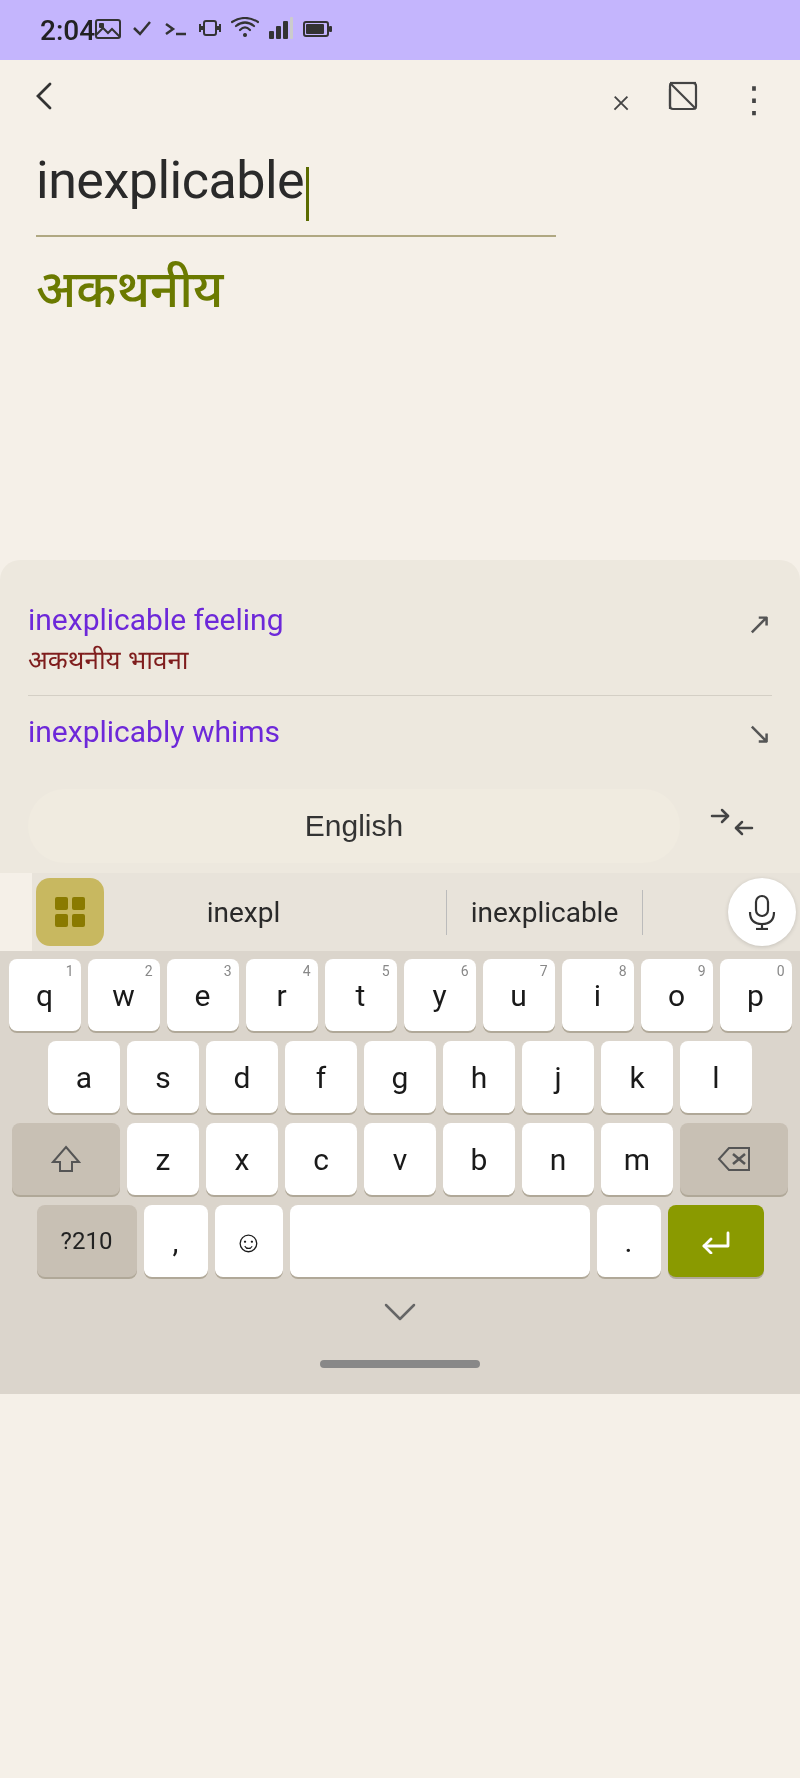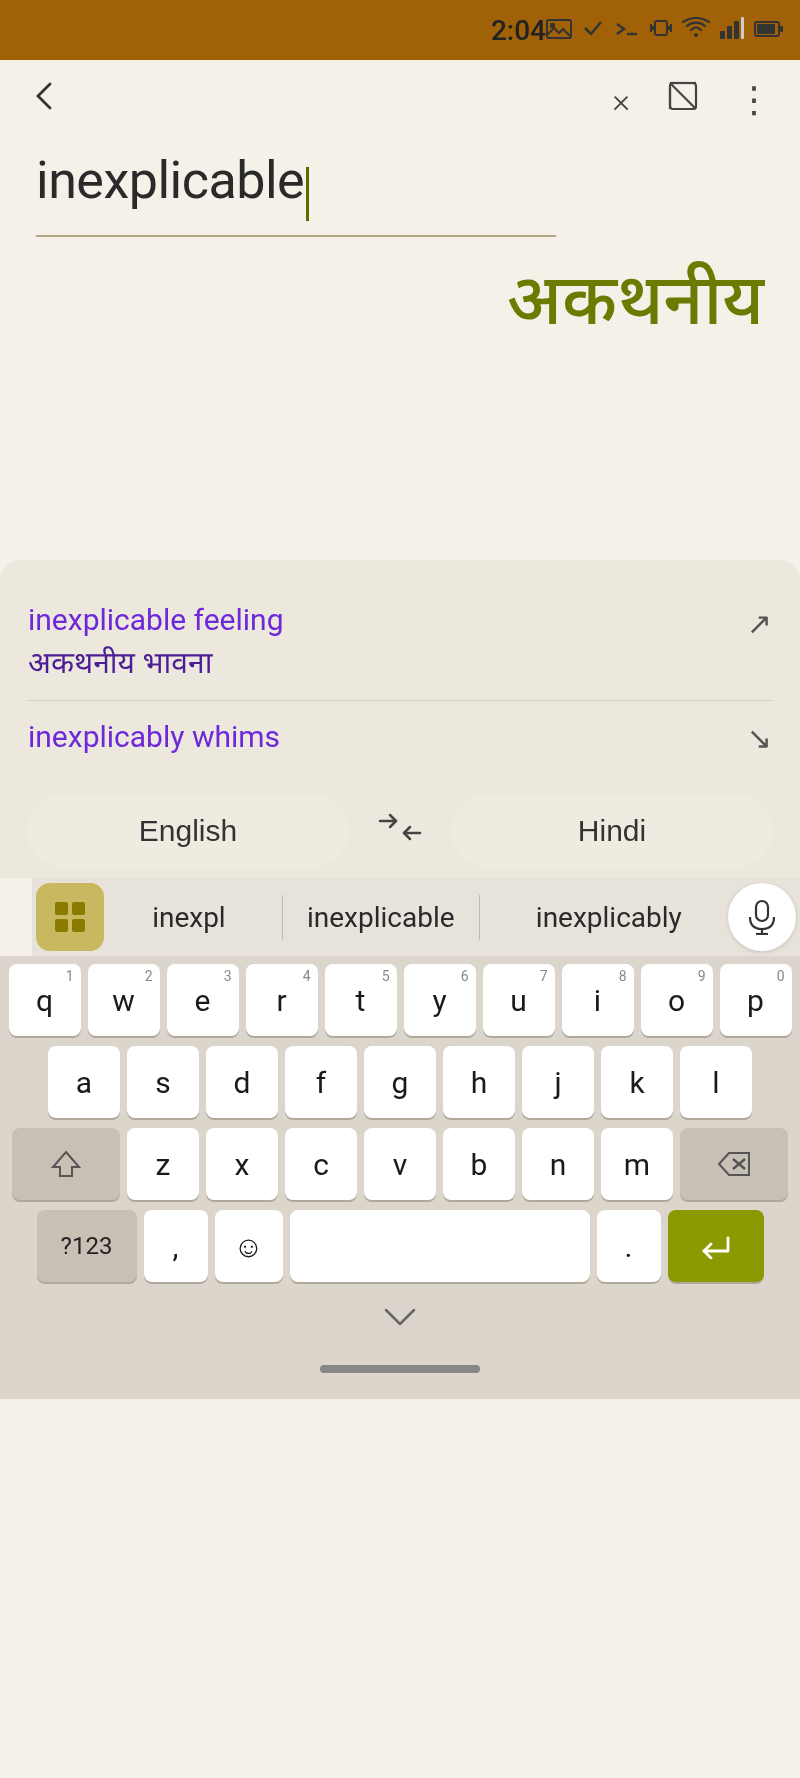--- a/index.html
+++ b/index.html
@@ -10,25 +10,25 @@
       height: 1778px;
       background: #f5f0e8;
       font-family: 'Roboto', Arial, sans-serif;
       overflow: hidden;
       position: relative;
     }
 
     
     .status-bar {
       height: 60px;
-      background: #a16207;
-      display: flex;
-      align-items: center;
-      justify-content: flex-end;
-      padding: 0 16px;
+      background: #c4b5fd;
+      display: flex;
+      align-items: center;
+      justify-content: flex-start;
+      padding: 0 40px;
     }
     .status-time {
       font-size: 28px;
       font-weight: 500;
       color: #222;
     }
     .status-icons {
       display: flex;
       align-items: center;
       gap: 10px;
@@ -92,25 +92,24 @@
     @keyframes blink {
       50% { opacity: 0; }
     }
     .source-divider {
       width: 520px;
       height: 2px;
       background: #b0a882;
       margin: 10px 0 24px 0;
     }
     .translated-text {
-      font-size: 70px;
+      font-size: 51px;
       color: #6b7a00;
       font-weight: 500;
       font-family: 'Noto Sans Devanagari', Arial, sans-serif;
-      text-align: right;
     }
 
     
     .suggestions-area {
       background: #ede8de;
       border-radius: 20px 20px 0 0;
       padding: 24px 28px 10px 28px;
       flex: 1;
     }
 
@@ -128,23 +127,23 @@
     .suggestion-text-block {
       flex: 1;
     }
     .suggestion-en {
       font-size: 30px;
       color: #6d28d9;
       font-weight: 400;
       margin-bottom: 4px;
     }
     .suggestion-hi {
-      font-size: 30px;
-      color: #4c1d95;
-      font-family: Liberation Serif, serif;
+      font-size: 26px;
+      color: #7f1d1d;
+      font-family: Liberation Sans, sans-serif;
     }
     .suggestion-arrow {
       font-size: 28px;
       color: #555;
       margin-top: 4px;
       transform: rotate(180deg) scaleX(-1);
     }
 
     
     .lang-toggle {
@@ -429,37 +428,35 @@
   <div class="lang-toggle">
     <button class="lang-btn">English</button>
     <button class="lang-swap-btn">
       <svg width="48" height="32" viewBox="0 0 48 32" fill="none">
         <polyline points="4,10 20,10" stroke="#444" stroke-width="2.5" stroke-linecap="round"></polyline>
         <polyline points="14,4 20,10 14,16" stroke="#444" stroke-width="2.5" fill="none" stroke-linecap="round" stroke-linejoin="round"></polyline>
         <polyline points="44,22 28,22" stroke="#444" stroke-width="2.5" stroke-linecap="round"></polyline>
         <polyline points="34,28 28,22 34,16" stroke="#444" stroke-width="2.5" fill="none" stroke-linecap="round" stroke-linejoin="round"></polyline>
       </svg>
     </button>
-    <button class="lang-btn">Hindi</button>
   </div>
 </div>
 
 <div class="keyboard-suggestion-bar">
   <div class="kb-app-icon">
     <svg width="38" height="38" viewBox="0 0 38 38" fill="none">
       <rect x="4" y="4" width="13" height="13" rx="2" fill="#8a7a00"></rect>
       <rect x="21" y="4" width="13" height="13" rx="2" fill="#8a7a00"></rect>
       <rect x="4" y="21" width="13" height="13" rx="2" fill="#8a7a00"></rect>
       <rect x="21" y="21" width="13" height="13" rx="2" fill="#8a7a00"></rect>
     </svg>
   </div>
   <div class="kb-suggestions">
     <span class="kb-suggestion-word">inexpl</span>
     <span class="kb-suggestion-word" style="border-left:1px solid #bbb;border-right:1px solid #bbb;padding:6px 24px;">inexplicable</span>
-    <span class="kb-suggestion-word">inexplicably</span>
   </div>
   <div class="kb-mic-btn">
     <svg width="32" height="36" viewBox="0 0 32 36" fill="none">
       <rect x="10" y="2" width="12" height="20" rx="6" stroke="#333" stroke-width="2.2" fill="none"></rect>
       <path d="M4 18 Q4 30 16 30 Q28 30 28 18" stroke="#333" stroke-width="2.2" fill="none"></path>
       <line x1="16" y1="30" x2="16" y2="35" stroke="#333" stroke-width="2.2"></line>
       <line x1="10" y1="35" x2="22" y2="35" stroke="#333" stroke-width="2.2"></line>
     </svg>
   </div>
 </div>
@@ -507,21 +504,21 @@
     <div class="key key-wide key-action key-backspace">
       <svg width="34" height="26" viewBox="0 0 34 26" fill="none">
         <path d="M12 2 L2 13 L12 24 L32 24 L32 2 Z" stroke="#555" stroke-width="2" fill="#c8c0b4"></path>
         <line x1="16" y1="8" x2="28" y2="18" stroke="#555" stroke-width="2.5"></line>
         <line x1="28" y1="8" x2="16" y2="18" stroke="#555" stroke-width="2.5"></line>
       </svg>
     </div>
   </div>
 
   <div class="key-row" style="gap:7px;">
-    <div class="key key-wide key-action" style="font-size:24px;max-width:100px;">?123</div>
+    <div class="key key-wide key-action" style="font-size:24px;max-width:100px;">?210</div>
     <div class="key" style="max-width:60px;">,</div>
     <div class="key" style="max-width:68px;font-size:30px;">☺</div>
     <div class="key key-space" style="flex:3.5;max-width:300px;"></div>
     <div class="key" style="max-width:60px;">.</div>
     <div class="key key-wide key-enter" style="max-width:92px;">
       <svg width="36" height="26" viewBox="0 0 36 26" fill="none">
         <polyline points="30,5 30,18 6,18" stroke="white" stroke-width="2.8" fill="none" stroke-linecap="round" stroke-linejoin="round"></polyline>
         <polyline points="13,11 6,18 13,25" stroke="white" stroke-width="2.8" fill="none" stroke-linecap="round" stroke-linejoin="round"></polyline>
       </svg>
     </div>

